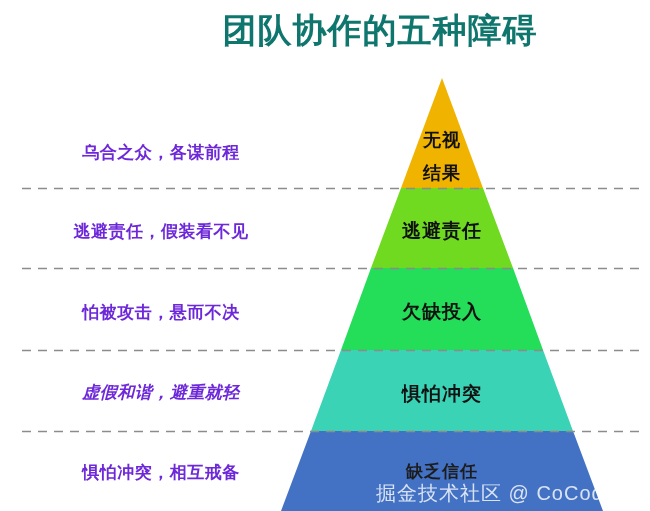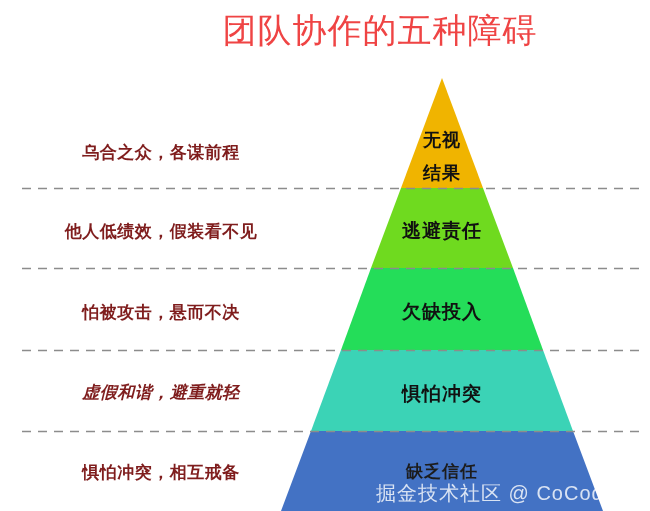--- a/index.html
+++ b/index.html
@@ -24,22 +24,22 @@
   }
 
   
   #page-title {
     position: absolute;
     left: 0;
     top: 6px;
     width: 650px;
     text-align: center;
     font-size: 34px;
-    font-weight: normal;
-    color: #ef4444;
+    font-weight: bold;
+    color: #0f766e;
     letter-spacing: 1px;
     line-height: 48px;
     padding-left: 110px;
     box-sizing: border-box;
     white-space: nowrap;
   }
 
   
   #pyramid-svg {
     position: absolute;
@@ -65,21 +65,21 @@
   #tier-label-2 { left: 372px; top: 295px; width: 140px; }
   #tier-label-3 { left: 372px; top: 377px; width: 140px; }
   #tier-label-4 { left: 372px; top: 455px; width: 140px; font-size: 17px; color: #1c1c1c; }
 
   
   .side-note {
     position: absolute;
     left: 36px;
     width: 250px;
     text-align: center;
-    color: #7f1d1d;
+    color: #6d28d9;
     font-size: 17px;
     font-weight: bold;
     letter-spacing: 0.5px;
     white-space: nowrap;
   }
   #side-note-0 { top: 141px; }
   #side-note-1 { top: 220px; }
   #side-note-2 { top: 301px; }
   #side-note-3 { top: 381px; font-style: italic; }
   #side-note-4 { top: 461px; }
@@ -122,20 +122,20 @@
   </svg>
 
   <div class="tier-label" id="tier-label-0">无视
 结果</div>
   <div class="tier-label" id="tier-label-1">逃避责任</div>
   <div class="tier-label" id="tier-label-2">欠缺投入</div>
   <div class="tier-label" id="tier-label-3">惧怕冲突</div>
   <div class="tier-label" id="tier-label-4">缺乏信任</div>
 
   <div class="side-note" id="side-note-0">乌合之众，各谋前程</div>
-  <div class="side-note" id="side-note-1">他人低绩效，假装看不见</div>
+  <div class="side-note" id="side-note-1">逃避责任，假装看不见</div>
   <div class="side-note" id="side-note-2">怕被攻击，悬而不决</div>
   <div class="side-note" id="side-note-3">虚假和谐，避重就轻</div>
   <div class="side-note" id="side-note-4">惧怕冲突，相互戒备</div>
 
   <div id="watermark">掘金技术社区 @ CoCode开发云</div>
 
 </div>
 
 </body></html>

